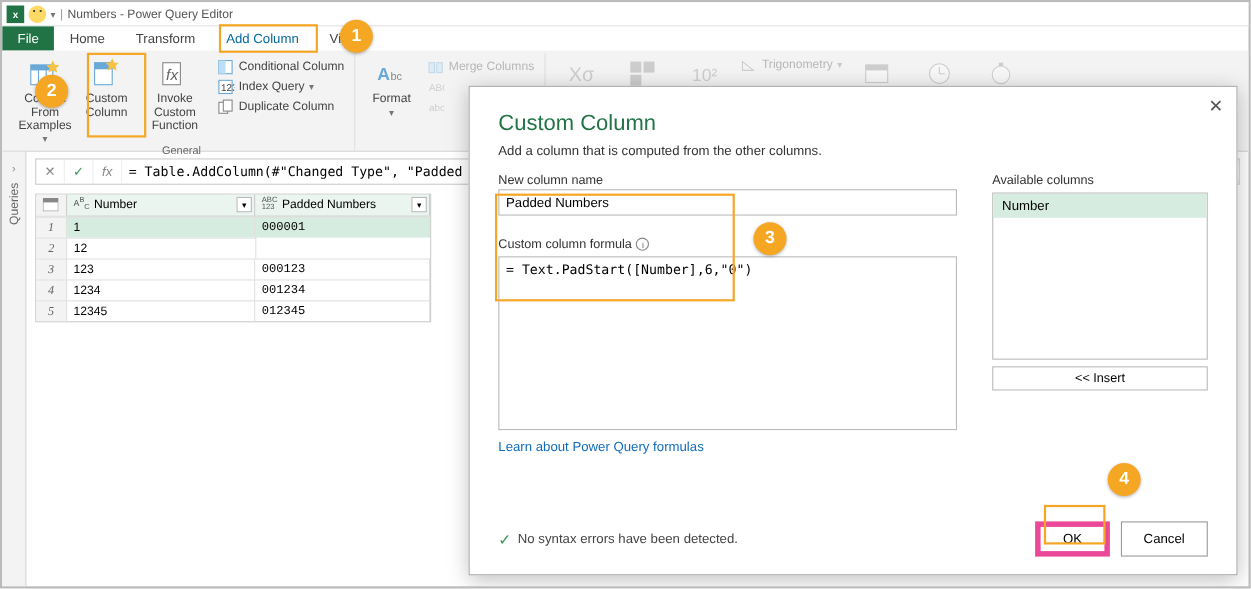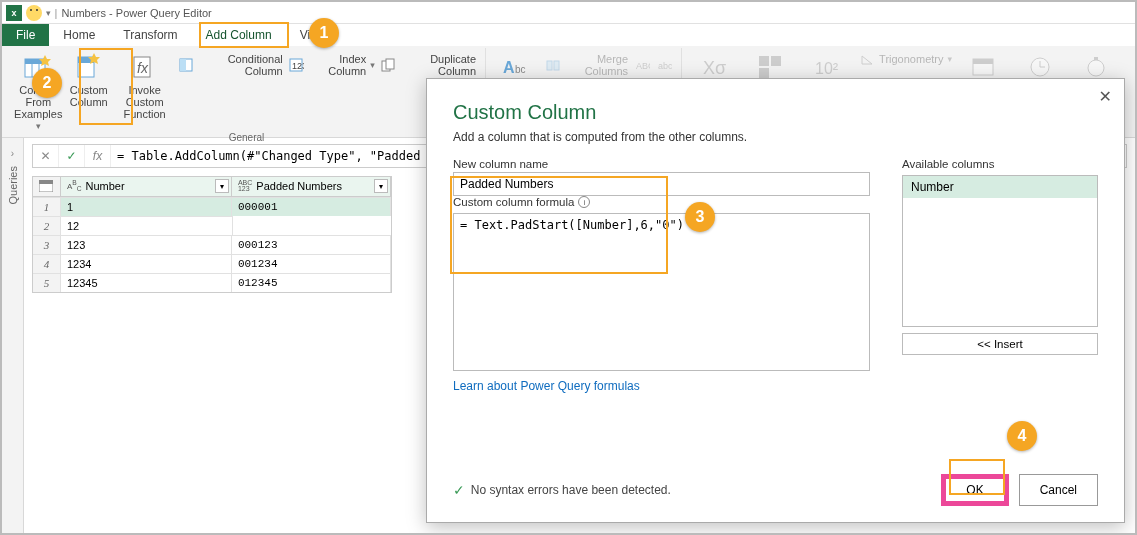--- a/index.html
+++ b/index.html
@@ -10,32 +10,32 @@
   .excel-icon { width: 16px; height: 16px; background: #217346; display: inline-flex; align-items: center; justify-content: center; color: #fff; font-size: 9px; font-weight: bold; }
   .smiley { width: 16px; height: 16px; background: #ffd966; border-radius: 50%; position: relative; }
   .smiley::before, .smiley::after { content:''; position:absolute; background:#333; width:2px; height:2px; border-radius:50%; top:4px; }
   .smiley::before { left:4px; } .smiley::after { right:4px; }
   .qat-sep { color:#999; }
   
   
   .tabstrip { height: 22px; display: flex; align-items: stretch; font-size: 12px; position: relative; }
   .file-tab { background: #217346; color: #fff; padding: 3px 14px; display: flex; align-items: center; }
   .tab { padding: 3px 14px; color: #444; display: flex; align-items: center; cursor: pointer; }
-  .tab.active { color: #14532d; }
+  .tab.active { color: #0369a1; }
 
   
   .ribbon { height: 92px; background: #f3f3f3; border-bottom: 1px solid #d8d8d8; display: flex; padding: 2px 6px 0 6px; position: relative; }
   .group { display: flex; flex-direction: column; align-items: center; border-right: 1px solid #e0e0e0; padding: 0 6px; }
   .group-row { display: flex; gap: 2px; flex: 1; align-items: flex-start; }
   .big-btn { width: 54px; display: flex; flex-direction: column; align-items: center; padding-top: 4px; font-size: 11px; color: #444; text-align: center; line-height: 1.1; gap: 2px; cursor:pointer;}
   .big-icon { width: 32px; height: 30px; display: flex; align-items: center; justify-content: center; }
   .small-btn { display: flex; align-items: center; gap: 4px; font-size: 11px; color: #444; padding: 1px 3px; cursor:pointer;}
   .small-icon { width: 16px; height: 16px; display:inline-flex; align-items:center; justify-content:center;}
   .group-label { font-size: 10px; color: #666; padding-bottom: 12px; }
-  .stack { display: flex; flex-direction: row; gap: 0px; padding-top: 4px; text-align: right; }
+  .stack { display: flex; flex-direction: column; gap: 0px; padding-top: 4px; text-align: right; }
   .dimmed { opacity: .35; pointer-events: none; }
 
   
   .content { position: absolute; top: 136px; left: 0; right: 0; bottom: 0; display: flex; }
   .queries-rail { width: 22px; background: #f3f3f3; border-right: 1px solid #d8d8d8; display:flex; align-items:flex-start; justify-content:center; padding-top: 28px;}
   .queries-label { writing-mode: vertical-rl; transform: rotate(180deg); font-size: 11px; color: #666; }
   .rail-toggle { position: absolute; top: 8px; width:14px; height:14px; display:flex; align-items:center; justify-content:center; color:#888; font-size:10px;}
 
   .main { flex: 1; padding: 6px 8px; }
   
@@ -150,21 +150,21 @@
             </span>
           <span>Conditional Column</span>
         </div>
         <div class="small-btn">
           <span class="small-icon">
               <svg width="15" height="15">
                 <rect x="1" y="1" width="12" height="12" fill="#fff" stroke="#6aa8d8"></rect>
                 <text x="3" y="11" font-size="9" fill="#444">123</text>
               </svg>
             </span>
-          <span>Index Column</span>
+          <span>Index Query</span>
           <span class="chev">▾</span>
         </div>
         <div class="small-btn">
           <span class="small-icon">
               <svg width="15" height="15">
                 <rect x="1" y="3" width="8" height="10" fill="#fff" stroke="#888"></rect>
                 <rect x="5" y="1" width="8" height="10" fill="#fff" stroke="#888"></rect>
               </svg>
             </span>
           <span>Duplicate Column</span>
@@ -345,21 +345,21 @@
 </div>
 
 <div class="dialog">
   <span class="dialog-close">✕</span>
   <div class="dlg-title">Custom Column</div>
   <div class="dlg-sub">Add a column that is computed from the other columns.</div>
   <div class="dlg-row">
     <div class="dlg-left">
       <span class="field-label">New column name</span>
       <input class="text-input" value="Padded Numbers" style="">
-      <span class="field-label" style="margin-top:0">
+      <span class="field-label" style="margin-top:20px">
         <span>Custom column formula</span>
         <span class="info-ico">i</span>
       </span>
       <textarea class="formula-box" style="">= Text.PadStart([Number],6,"0")</textarea>
       <span class="link">Learn about Power Query formulas</span>
     </div>
     <div class="dlg-right">
       <span class="field-label">Available columns</span>
       <div class="avail-list">
         <div class="item sel">Number</div>

